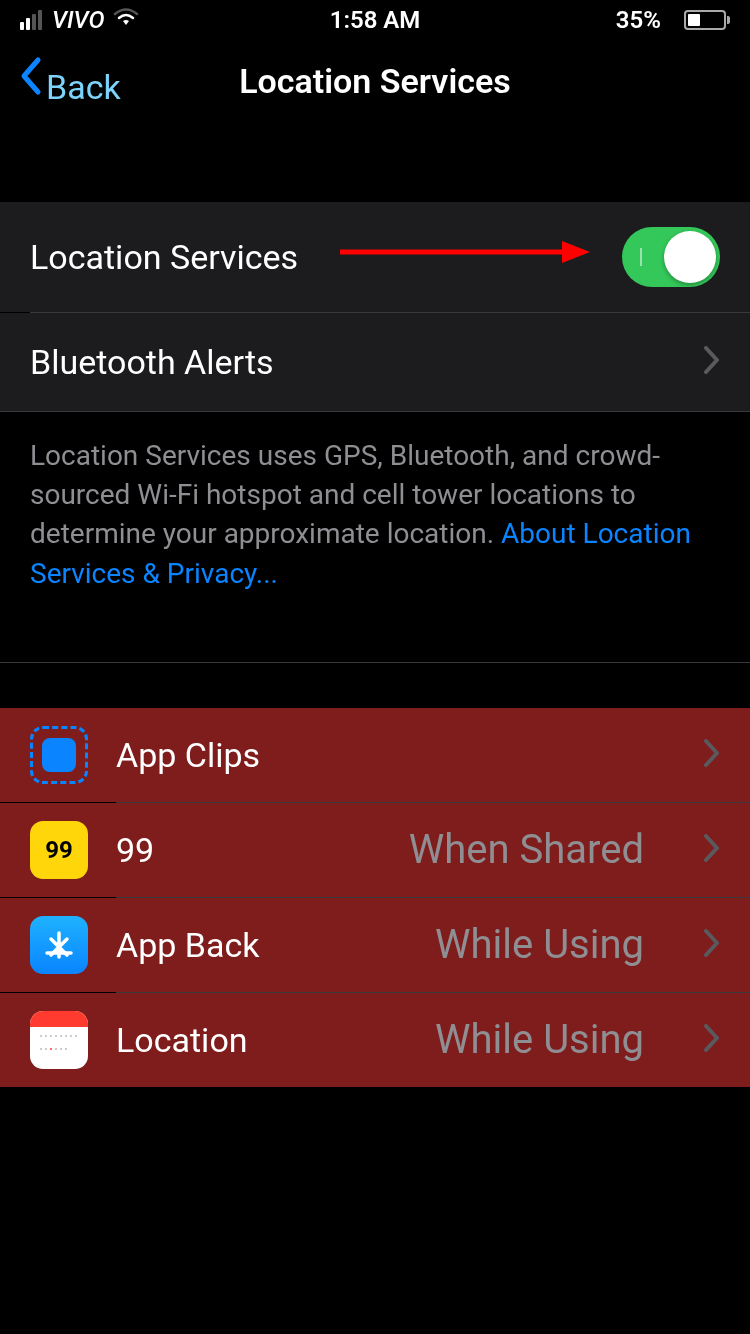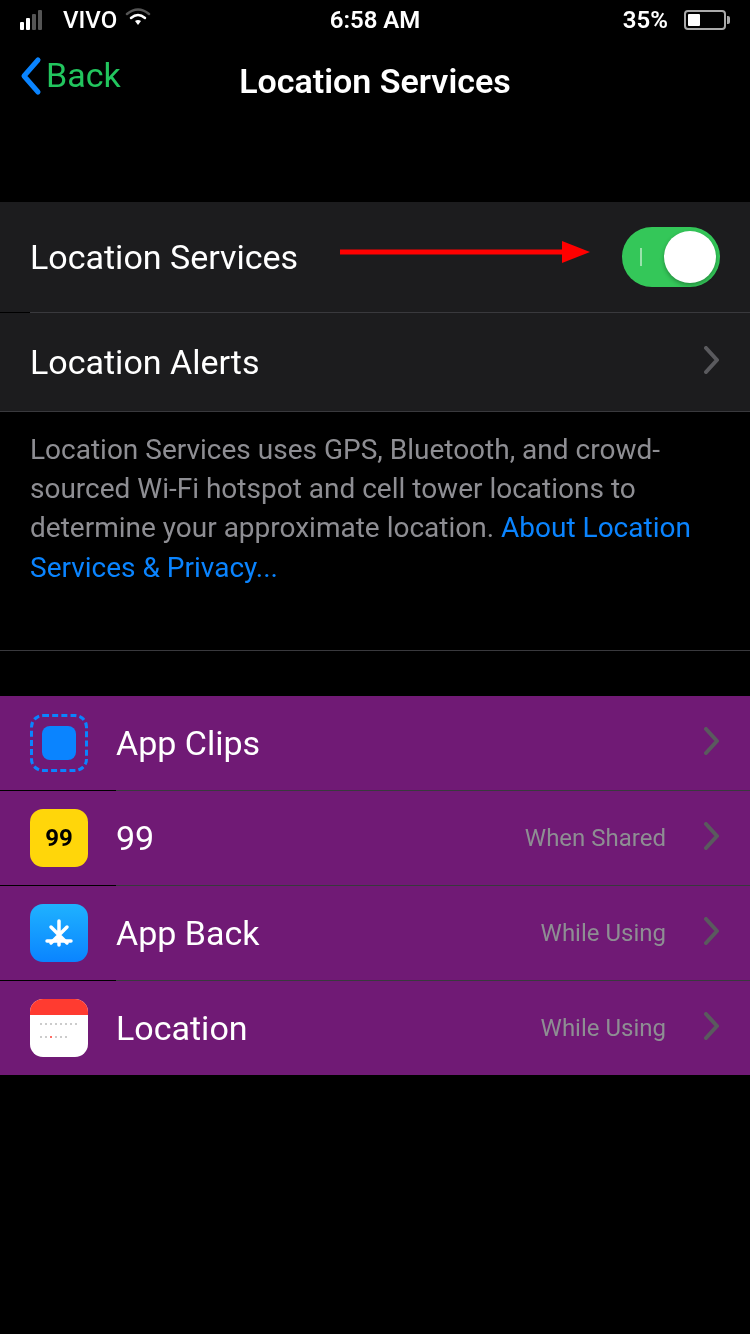--- a/index.html
+++ b/index.html
@@ -44,36 +44,37 @@
     }
     .signal-bar.inactive {
       background: #555;
     }
     .signal-bar:nth-child(1) { height: 8px; }
     .signal-bar:nth-child(2) { height: 12px; }
     .signal-bar:nth-child(3) { height: 16px; }
     .signal-bar:nth-child(4) { height: 20px; }
     .carrier {
       font-weight: 500;
-      margin-left: 15px;
+      margin-left: 4px;
+      font-style: italic;
     }
     .wifi-icon {
       margin-left: 2px;
     }
     .status-center {
       position: absolute;
       left: 50%;
       transform: translateX(-50%);
       font-weight: 600;
       font-size: 24px;
     }
     .status-right {
       display: flex;
       align-items: center;
-      gap: 16px;
+      gap: 23px;
     }
     .battery-icon {
       display: flex;
       align-items: center;
     }
     .battery-body {
       width: 42px;
       height: 20px;
       border: 2px solid #aaa;
       border-radius: 4px;
@@ -96,22 +97,22 @@
     
     
     .nav-header {
       display: flex;
       align-items: center;
       padding: 15px 18px 30px 18px;
       position: relative;
     }
     .back-button {
       display: flex;
-      align-items: flex-start;
-      color: #22c55e;
+      align-items: flex-end;
+      color: #7dd3fc;
       font-size: 34px;
       cursor: pointer;
       gap: 4px;
     }
     .back-chevron {
       font-size: 44px;
       font-weight: 300;
     }
     .nav-title {
       position: absolute;
@@ -143,23 +144,23 @@
       margin-left: 30px;
     }
     .row-divider.full {
       margin-left: 0;
     }
     .row-label {
       font-size: 34px;
       font-weight: 400;
     }
     .row-value {
-      font-size: 24px;
+      font-size: 40px;
       color: #8e8e93;
-      margin-right: 10px;
+      margin-right: 32px;
     }
     .row-right {
       display: flex;
       align-items: center;
     }
     .chevron {
       color: #5a5a5e;
       font-size: 34px;
       font-weight: 600;
     }
@@ -188,32 +189,32 @@
       left: 18px;
       top: 50%;
       transform: translateY(-50%);
       width: 2px;
       height: 18px;
       background: rgba(255,255,255,0.5);
     }
     
     
     .footer-text {
-      padding: 18px 30px;
+      padding: 24px 30px;
       font-size: 28px;
       color: #8e8e93;
       line-height: 1.4;
     }
     .footer-link {
       color: #0a84ff;
     }
     
     
     .app-row {
-      background: #701a75;
+      background: #7f1d1d;
       padding: 18px 30px;
       display: flex;
       align-items: center;
       min-height: 94px;
       gap: 28px;
     }
     .app-icon {
       width: 58px;
       height: 58px;
       border-radius: 13px;
@@ -307,21 +308,21 @@
     </div>
     <span class="carrier">VIVO</span>
     <span class="wifi-icon">
       <svg width="26" height="20" viewBox="0 0 26 20" fill="none">
         <path d="M13 17 L10 13 Q13 11 16 13 Z" fill="#fff"></path>
         <path d="M6 10 Q13 4 20 10" stroke="#fff" stroke-width="2.5" fill="none" stroke-linecap="round"></path>
         <path d="M2 6 Q13 -3 24 6" stroke="#555" stroke-width="2.5" fill="none" stroke-linecap="round"></path>
       </svg>
     </span>
   </div>
-  <div class="status-center">6:58 AM</div>
+  <div class="status-center">1:58 AM</div>
   <div class="status-right">
     <span>35%</span>
     <div class="battery-icon">
       <div class="battery-body">
           <div class="battery-fill"></div>
         </div>
       <div class="battery-tip"></div>
     </div>
   </div>
 </div>
@@ -341,21 +342,21 @@
 <div class="section">
   <div class="row">
     <span class="row-label">Location Services</span>
     <div class="toggle">
       <div class="toggle-mark"></div>
       <div class="toggle-knob"></div>
     </div>
   </div>
   <div class="row-divider"></div>
   <div class="row">
-    <span class="row-label">Location Alerts</span>
+    <span class="row-label">Bluetooth Alerts</span>
     <div class="row-right">
       <span class="chevron">
         <svg width="16" height="28" viewBox="0 0 16 28">
             <path d="M2 2 L13 14 L2 26" stroke="#5a5a5e" stroke-width="4" fill="none" stroke-linecap="round" stroke-linejoin="round"></path>
           </svg>
       </span>
     </div>
   </div>
   <div class="row-divider full"></div>
   <div class="footer-text">

